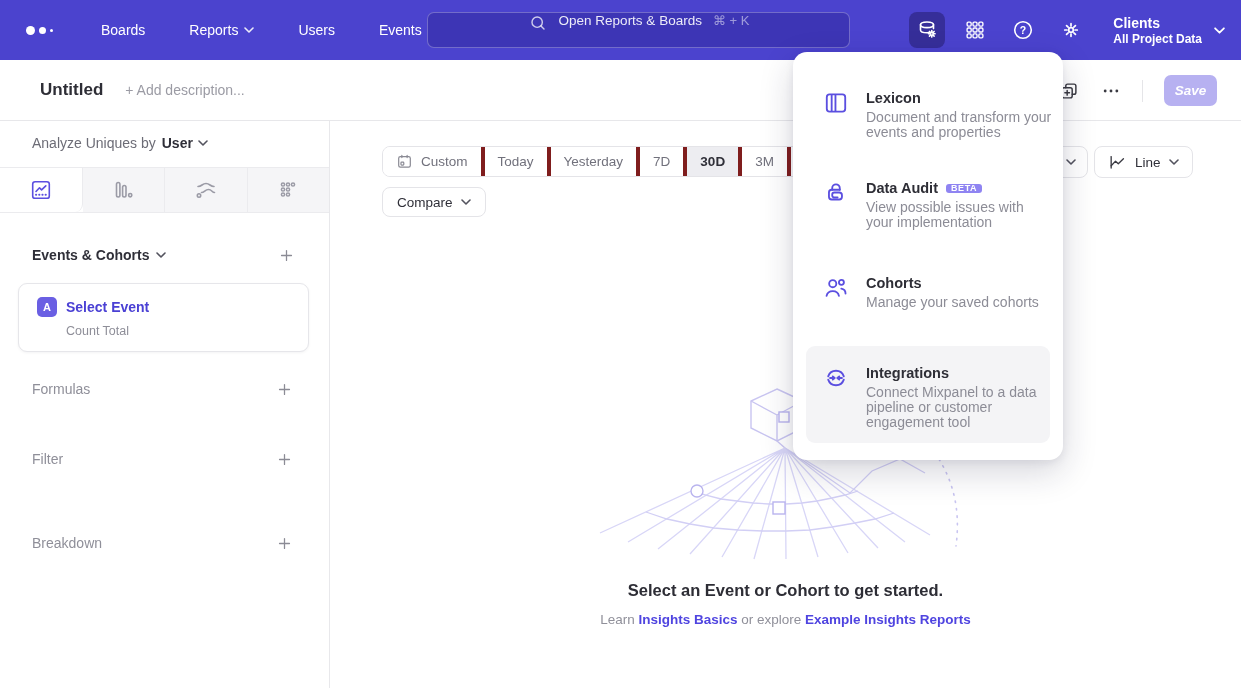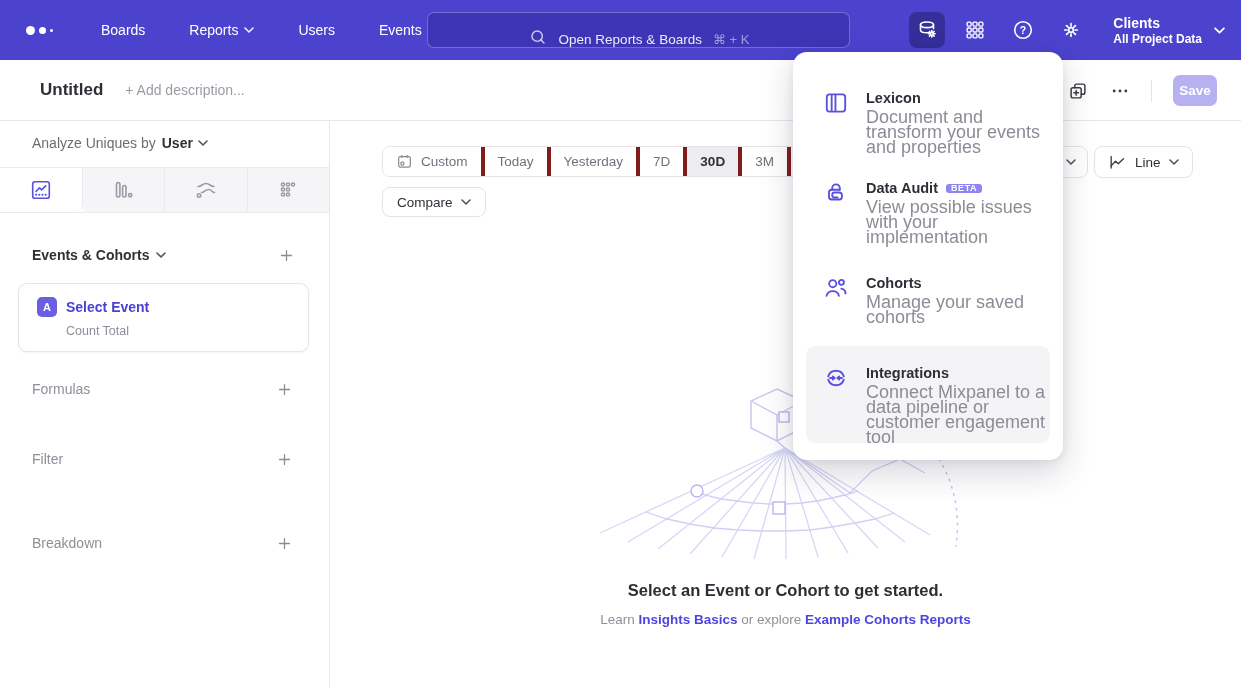--- a/index.html
+++ b/index.html
@@ -10,37 +10,37 @@
   
   .navbar { position:absolute; top:0; left:0; right:0; height:60px; background:#4b43ce; display:flex; align-items:center; color:#fff; }
   .logo { margin-left:26px; display:flex; align-items:center; gap:4px; cursor:pointer; }
   .logo i { display:block; border-radius:50%; background:#fff; }
   .logo .d1 { width:9px; height:9px; }
   .logo .d2 { width:7px; height:7px; }
   .logo .d3 { width:3px; height:3px; }
   .nav-links { display:flex; gap:44px; margin-left:48px; font-size:14px; font-weight:500; }
   .nav-link { display:flex; align-items:center; gap:6px; cursor:pointer; }
   .nav-link svg { opacity:.9; }
-  .search { position:absolute; left:427px; top:12px; width:423px; height:36px; background:rgba(15,5,95,.22); border:1px solid rgba(255,255,255,.28); border-radius:7px; display:flex; align-items:flex-end; justify-content:center; gap:11px; font-size:13.5px; color:rgba(255,255,255,.9); cursor:text; }
+  .search { position:absolute; left:427px; top:12px; width:423px; height:36px; background:rgba(15,5,95,.22); border:1px solid rgba(255,255,255,.28); border-radius:7px; display:flex; align-items:flex-start; justify-content:center; gap:11px; font-size:13.5px; color:rgba(255,255,255,.9); cursor:text; }
   .search .shortcut { color:rgba(255,255,255,.5); font-size:13px; }
   .nav-right { position:absolute; right:16px; top:0; height:60px; display:flex; align-items:center; gap:12px; }
   .icon-btn { width:36px; height:36px; border-radius:8px; display:flex; align-items:center; justify-content:center; color:#fff; cursor:pointer; }
   .icon-btn.active { background:#362e99; }
   .project { display:flex; align-items:center; gap:12px; margin-left:12px; cursor:pointer; }
   .project-name { font-size:14px; font-weight:700; line-height:18px; }
   .project-scope { font-size:12px; font-weight:700; line-height:15px; }
 
   
   .report-header { position:absolute; top:60px; left:0; right:0; height:61px; background:#fff; border-bottom:1px solid #e7e7ea; display:flex; align-items:center; }
   .report-title { margin-left:40px; font-size:17px; font-weight:700; color:#2e2e36; }
   .report-desc { margin-left:22px; font-size:14px; color:#9b9ba4; cursor:text; }
   .header-actions { position:absolute; right:24px; top:0; height:61px; display:flex; align-items:center; gap:21px; }
   .header-actions .hicon { color:#3a3a42; display:flex; cursor:pointer; }
   .vdivider { width:1px; height:22px; background:#e5e5e8; }
-  .save-btn { width:44px; height:31px; background:#b7b1f1; color:#fff; font-size:13.5px; font-weight:600; border:none; border-radius:7px; font-family:inherit; }
+  .save-btn { width:53px; height:31px; background:#b7b1f1; color:#fff; font-size:13.5px; font-weight:600; border:none; border-radius:7px; font-family:inherit;font-style:italic; }
 
   
   .sidebar { position:absolute; top:121px; left:0; width:330px; bottom:0; background:#fff; border-right:1px solid #e8e8eb; }
   .analyze { margin:12px 0 0 32px; height:20px; font-size:14px; color:#6c6c76; display:flex; align-items:center; gap:6px; }
   .analyze .val { color:#2f2f38; font-weight:600; display:flex; align-items:center; gap:5px; cursor:pointer; }
   .analyze svg { color:#53535e; }
   .chart-tabs { display:flex; margin-top:14px; height:46px; border-top:1px solid #ebebee; border-bottom:1px solid #ebebee; }
   .chart-tab { flex:1; display:flex; align-items:center; justify-content:center; background:#f5f5f7; border-right:1px solid #ebebee; color:#9b9ba6; cursor:pointer; }
   .chart-tab:last-child { border-right:none; }
   .chart-tab.selected { background:#fff; color:#5b4fe0; border-bottom-right-radius:8px; }
@@ -74,21 +74,21 @@
   .empty-learn { position:absolute; left:0; right:0; top:491px; text-align:center; font-size:13.5px; color:#90909a; }
   .empty-learn .link { color:#4f44e0; font-weight:600; cursor:pointer; }
 
   
   .menu-panel { position:absolute; left:793px; top:52px; width:270px; height:408px; background:#fff; border-radius:14px; box-shadow:0 12px 34px rgba(25,25,60,.18), 0 2px 8px rgba(25,25,60,.08); z-index:60; }
   .menu-hover { position:absolute; left:13px; right:13px; top:294px; height:97px; background:#f4f4f6; border-radius:9px; }
   .menu-item { position:absolute; left:30px; right:16px; display:flex; gap:17px; cursor:pointer; }
   .menu-item.m1 { top:38px; } .menu-item.m2 { top:128px; } .menu-item.m3 { top:223px; } .menu-item.m4 { top:313px; }
   .mi-icon { width:26px; height:26px; flex:0 0 26px; color:#5b4fe0; display:flex; align-items:flex-start; }
   .mi-title { font-size:14.5px; font-weight:700; color:#2e2e36; display:flex; align-items:center; gap:8px; }
-  .mi-desc { margin-top:4px; font-size:18px; color:#8c8c96; line-height:15px; width:188px; }
+  .mi-desc { margin-top:4px; font-size:14px; color:#8c8c96; line-height:15px; width:188px; }
   .beta-badge { background:#8f84f2; color:#fff; font-size:9px; font-weight:700; letter-spacing:.6px; padding:0 5px; border-radius:3px; line-height:1; }
 </style>
 </head>
 <body>
 
 <div class="app">
 
   <div class="navbar">
     <div class="logo">
       <i class="d1"></i>
@@ -362,21 +362,21 @@
         <rect x="219" y="41" width="10" height="10"></rect>
       </g>
       <path d="M375 82 Q403 122 396 175" stroke="#c9c5f1" stroke-width="1.6" stroke-dasharray="1.5 6" stroke-linecap="round"></path>
     </svg>
 
     <div class="empty-title">Select an Event or Cohort to get started.</div>
     <div class="empty-learn">
       <span>Learn</span>
       <span class="link">Insights Basics</span>
       <span>or explore</span>
-      <span class="link">Example Cohorts Reports</span>
+      <span class="link">Example Insights Reports</span>
     </div>
   </div>
 
   <div class="menu-panel">
     <div class="menu-hover"></div>
 
     <div class="menu-item m1">
       <span class="mi-icon">
         <svg width="26" height="26" viewBox="0 0 24 24" fill="none" stroke="currentColor" stroke-width="1.7" stroke-linejoin="round">
             <rect x="3.5" y="4" width="17" height="16" rx="2.6"></rect>

